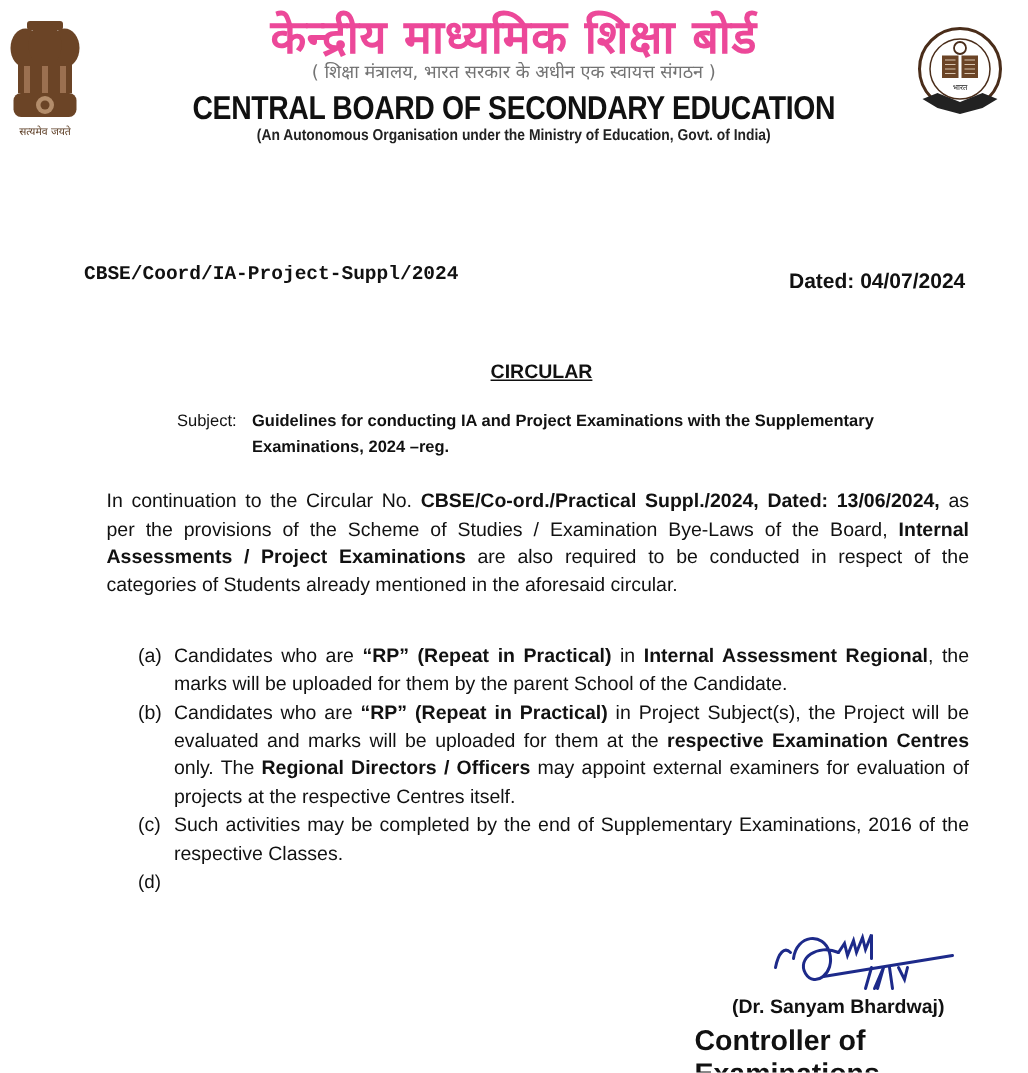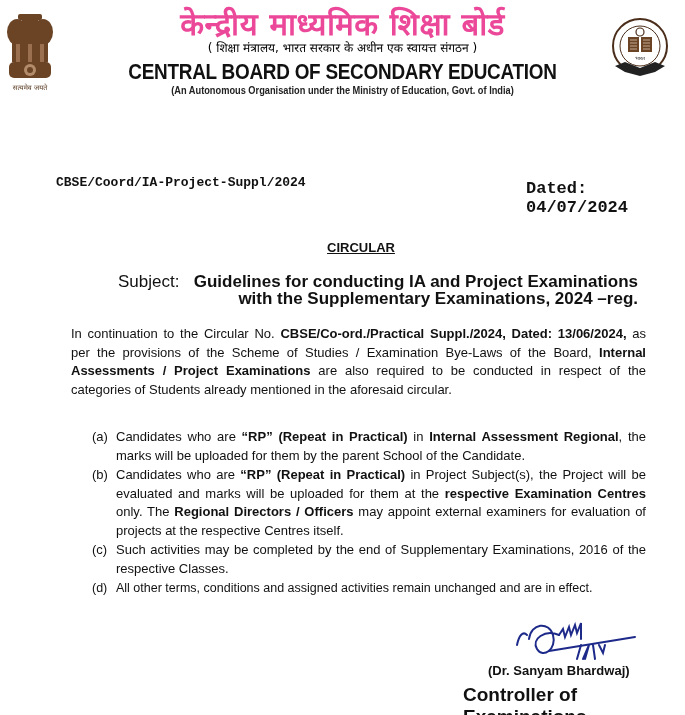--- a/index.html
+++ b/index.html
@@ -5,29 +5,29 @@
   html, body { margin: 0; padding: 0; background: #ffffff; }
   body {
     width: 685px; height: 715px; position: relative; overflow: hidden;
     font-family: "DejaVu Sans", sans-serif; color: #111;
   }
   .letterhead { position: absolute; left: 0; top: 0; width: 685px; height: 105px; }
   .emblem { position: absolute; left: 4px; top: 6px; width: 52px; height: 90px; }
   .emblem-motto { position: absolute; left: 6px; top: 83px; width: 48px; text-align: center; font-size: 7px; color: #5a3b22; }
   .seal { position: absolute; left: 611px; top: 10px; width: 58px; height: 78px; }
   .hindi-title { position: absolute; left: 0; right: 0; top: 2px; text-align: center; font-family: "DejaVu Sans", sans-serif; font-weight: bold; font-size: 31px; color: #ec4899; letter-spacing: 0.5px; }
-  .hindi-sub { position: absolute; left: 0; right: 0; top: 39px; text-align: center; font-size: 12px; color: #000000; }
+  .hindi-sub { position: absolute; left: 0; right: 0; top: 39px; text-align: center; font-size: 12px; color: #737373; }
   .eng-title { position: absolute; left: 0; right: 0; top: 59px; text-align: center; font-family: "Liberation Sans", sans-serif; font-weight: bold; font-size: 22px; color: #111; transform: scaleX(0.86); letter-spacing: -0.3px; }
   .eng-sub { position: absolute; left: 0; right: 0; top: 84px; text-align: center; font-family: "Liberation Sans", sans-serif; font-weight: bold; font-size: 10.5px; color: #222; transform: scaleX(0.88); }
 
   .ref { position: absolute; left: 56px; top: 175px; font-family: Liberation Mono, monospace; font-weight: bold; font-size: 13px; }
-  .dated { position: absolute; left: 526px; top: 179px; font-family: Liberation Mono, monospace; font-weight: bold; font-size: 17px; }
+  .dated { position: absolute; left: 526px; top: 179px; font-family: Liberation Sans, sans-serif; font-weight: bold; font-size: 14px; }
 
   .circ { position: absolute; left: 0; right: 0; top: 240px; text-align: center; font-family: "Liberation Sans", sans-serif; font-weight: bold; font-size: 13px; text-decoration: underline; margin-left: 37px; }
-  .subject { position: absolute; left: 118px; top: 273px; width: 520px; font-family: "Liberation Sans", sans-serif; font-size: 17px; line-height: 17px; text-align: right; }
+  .subject { position: absolute; left: 118px; top: 273px; width: 520px; font-family: "Liberation Sans", sans-serif; font-size: 11px; line-height: 17px; }
   .subject .lbl { position: absolute; left: 0; top: 0; }
   .subject .txt { display: block; margin-left: 50px; font-weight: bold; }
 
   .para { position: absolute; left: 71px; top: 325px; width: 575px; font-family: "Liberation Sans", sans-serif; font-size: 13px; line-height: 18.5px; text-align: justify; }
   .list { position: absolute; left: 92px; top: 428px; width: 554px; font-family: "Liberation Sans", sans-serif; font-size: 13px; line-height: 18.5px; }
   .item { position: relative; padding-left: 24px; text-align: justify; margin-bottom: 1px; }
   .item .mk { position: absolute; left: 0; top: 0; }
   .item.d { font-size: 12.5px; }
   b { font-weight: bold; }
 
@@ -98,21 +98,21 @@
   <div class="item">
     <span class="mk">(a)</span><span>Candidates who are </span><b>“RP” (Repeat in Practical)</b><span> in </span><b>Internal Assessment Regional</b><span>, the marks will be uploaded for them by the parent School of the Candidate.</span>
   </div>
   <div class="item">
     <span class="mk">(b)</span><span>Candidates who are </span><b>“RP” (Repeat in Practical)</b><span> in Project Subject(s), the Project will be evaluated and marks will be uploaded for them at the </span><b>respective Examination Centres</b><span> only. The </span><b>Regional Directors / Officers</b><span> may appoint external examiners for evaluation of projects at the respective Centres itself.</span>
   </div>
   <div class="item">
     <span class="mk">(c)</span><span>Such activities may be completed by the end of Supplementary Examinations, 2016 of the respective Classes.</span>
   </div>
   <div class="item d">
-    <span class="mk">(d)</span><span>All other terms, conditions and assigned activities remain unchanged and are in effect.</span>
+    <span class="mk">(d)</span>
   </div>
 </div>
 
 <svg class="sig" viewBox="0 0 130 55">
   <g fill="none" stroke="#1d2a8a" stroke-width="2" stroke-linecap="round">
     <path d="M2 30 C4 20 8 16 12 20"></path>
     <path d="M14 24 C16 8 34 6 38 20 C42 34 28 44 22 34 C16 24 30 14 44 20"></path>
     <path d="M44 20 L48 14 L50 22 L54 12 L56 20 L60 10 L62 18 L66 8 L66 24"></path>
     <path d="M34 36 L120 22"></path>
     <path d="M62 44 L66 30 M68 44 L74 30 L70 44 M78 30 L80 44 M84 30 L88 38 L90 30"></path>

